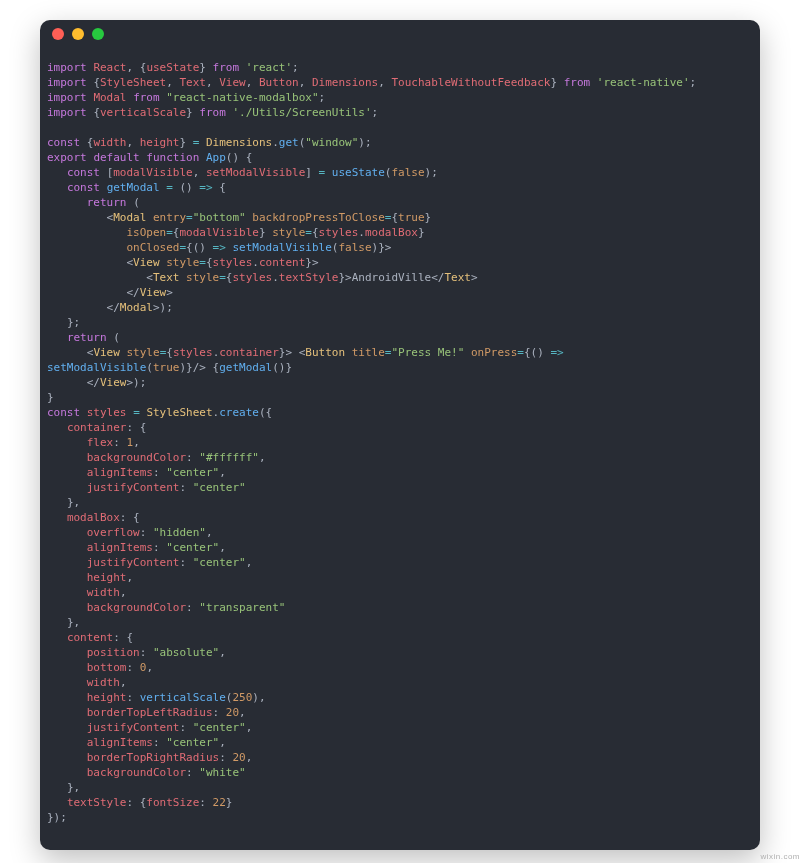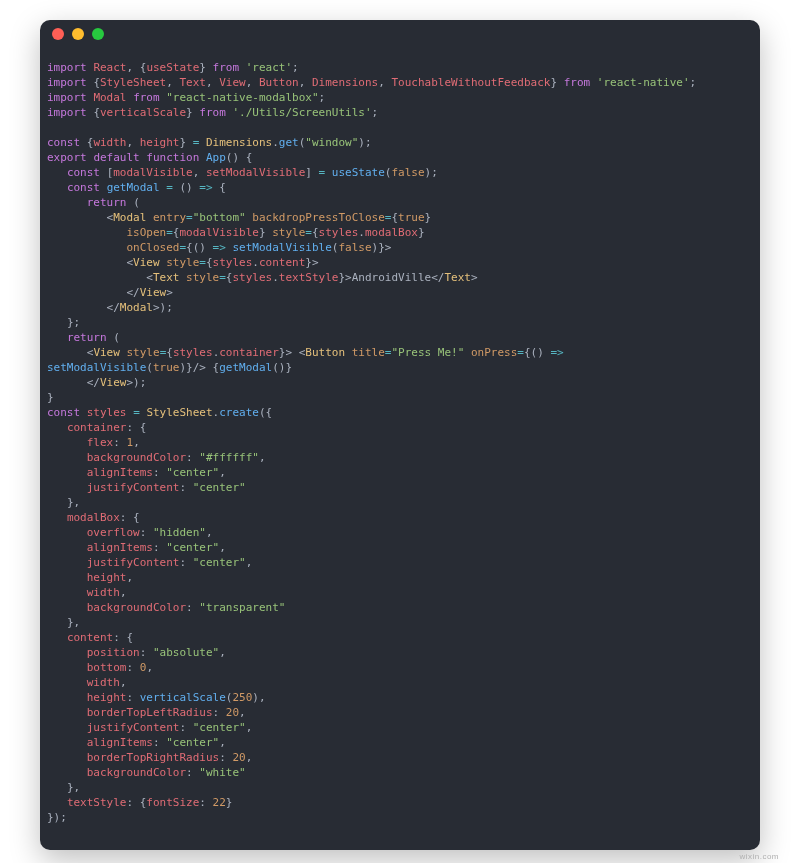--- a/index.html
+++ b/index.html
@@ -52,21 +52,21 @@
   .str { color: #98c379; }  
   .num { color: #d19a66; }  
   .op  { color: #56b6c2; }  
   .pn  { color: #abb2bf; }  
   .at  { color: #d19a66; }  
   .tag { color: #e5c07b; }  
   .txt { color: #abb2bf; }  
 
   .watermark {
     position: absolute;
-    right: 21px;
+    right: 0;
     bottom: 2px;
     font-size: 8px;
     color: #b0b0b0;
     letter-spacing: 0.5px;
     font-family: sans-serif;
   }
 </style>
 </head>
 <body>
 

